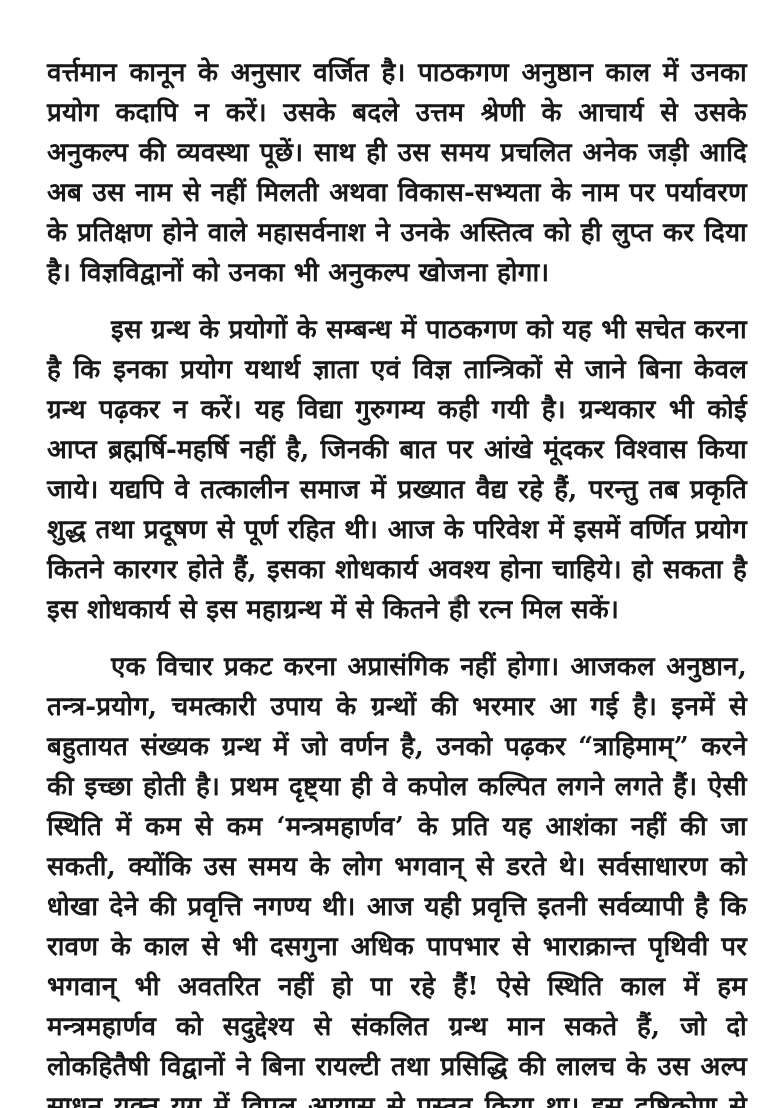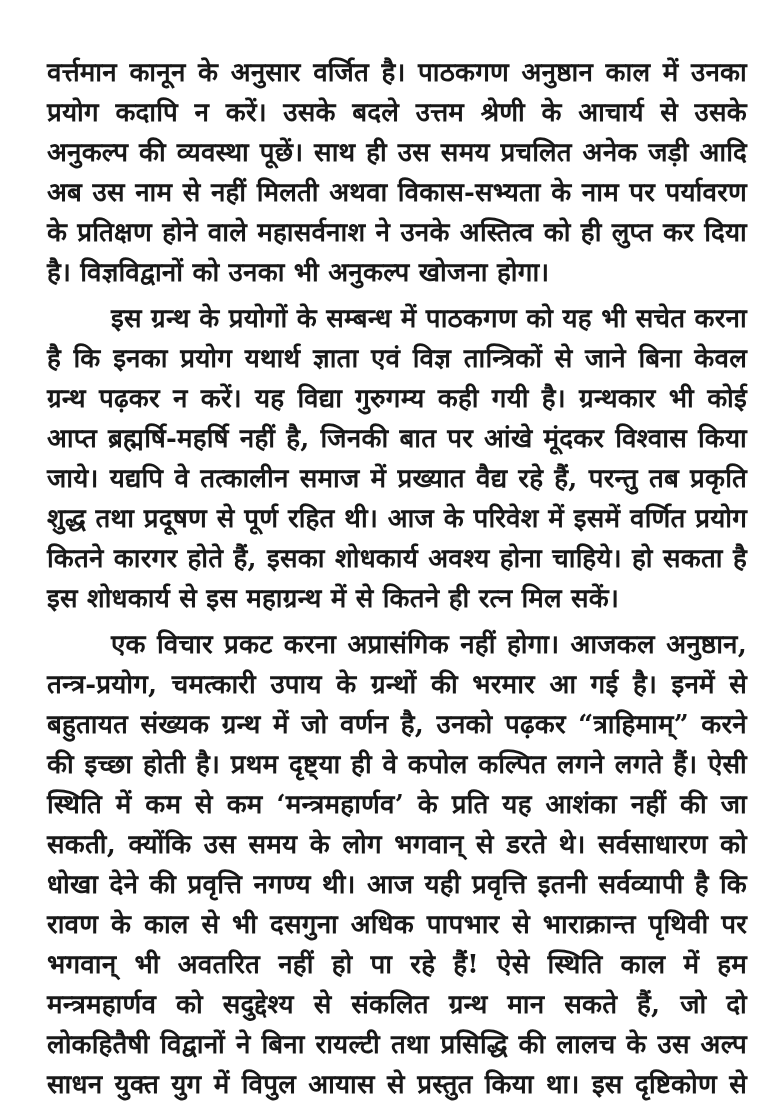--- a/index.html
+++ b/index.html
@@ -27,21 +27,21 @@
     font-family: "DejaVu Serif", "Liberation Serif", serif;
     font-size: 26px;
     line-height: 40px;
     font-weight: 600;
     color: #181818;
     text-align: justify;
     text-justify: inter-word;
     letter-spacing: 0.2px;
   }
   .text-block p + p {
-    margin-top: 6px;
+    margin-top: 17px;
   }
   .text-block p.indented {
     text-indent: 64px;
   }
   .ink-speck {
     position: absolute;
     left: 454px;
     top: 596px;
     width: 5px;
     height: 5px;

